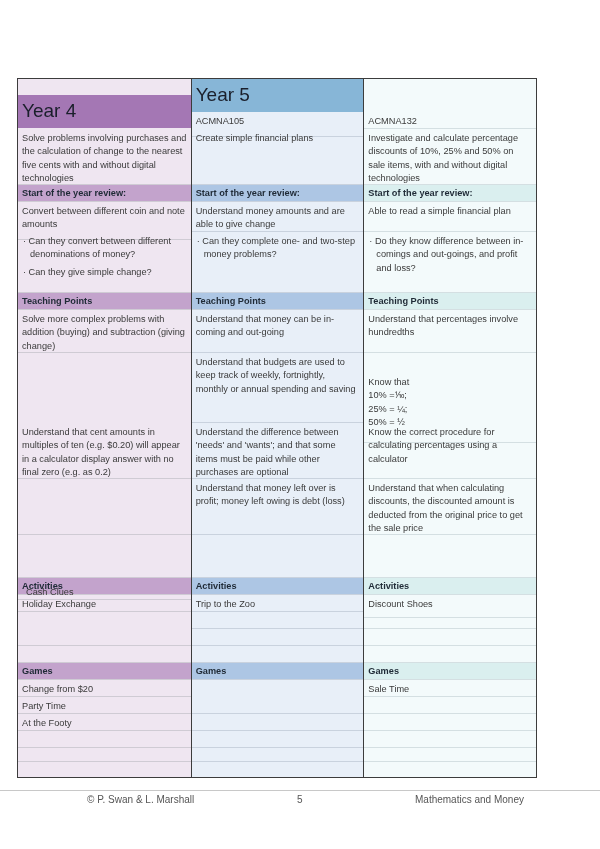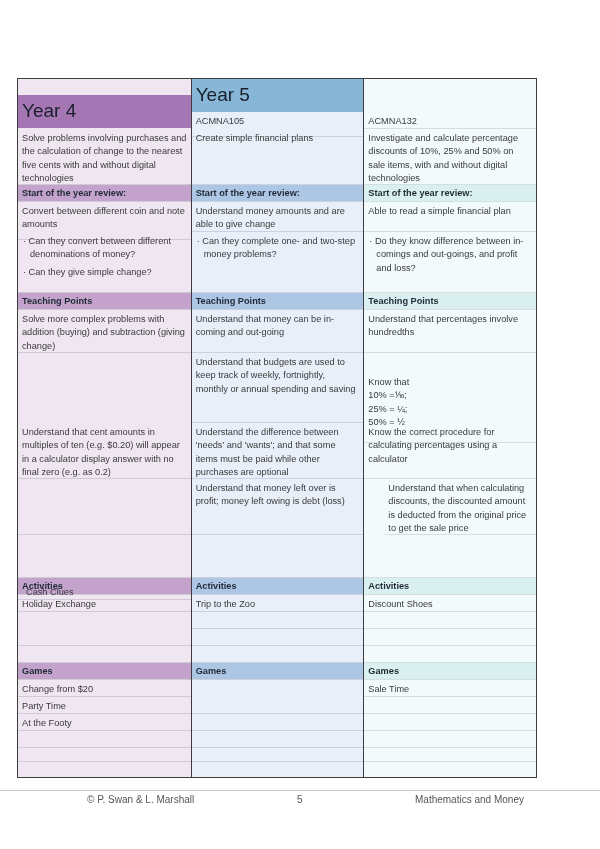--- a/index.html
+++ b/index.html
@@ -104,24 +104,24 @@
     <div class="row" style="top:153px;height:61px;">
       <div class="bullet">· Do they know difference between in-comings and out-goings, and profit and loss?</div>
     </div>
     <div class="row hdr" style="top:214px;height:17px;">Teaching Points</div>
     <div class="row" style="top:231px;height:43px;">Understand that percentages involve hundredths</div>
     <div class="row" style="top:274px;height:70px;white-space:pre-line;margin-top:20px;">Know that
 10% =⅒;
 25% = ¼;
 50% = ½</div>
     <div class="row" style="top:344px;height:56px;">Know the correct procedure for calculating percentages using a calculator</div>
-    <div class="row" style="top:400px;height:56px;margin-left:20px;">Understand that when calculating discounts, the discounted amount is deducted from the original price to get the sale price</div>
+    <div class="row" style="top:400px;height:56px;">Understand that when calculating discounts, the discounted amount is deducted from the original price to get the sale price</div>
     <div class="row" style="top:456px;height:43px;"></div>
     <div class="row hdr" style="top:499px;height:17px;">Activities</div>
-    <div class="row" style="top:516px;height:17px;">Discount Shoes</div>
+    <div class="row" style="top:516px;height:23px;">Discount Shoes</div>
     <div class="row" style="top:533px;height:17px;"></div>
     <div class="row" style="top:550px;height:17px;"></div>
     <div class="row" style="top:567px;height:17px;"></div>
     <div class="row hdr" style="top:584px;height:17px;">Games</div>
     <div class="row" style="top:601px;height:17px;">Sale Time</div>
     <div class="row" style="top:618px;height:17px;"></div>
     <div class="row" style="top:635px;height:17px;"></div>
     <div class="row" style="top:652px;height:17px;"></div>
     <div class="row" style="top:669px;height:14px;"></div>
     <div class="row" style="top:683px;height:15px;border-bottom:none;"></div>

